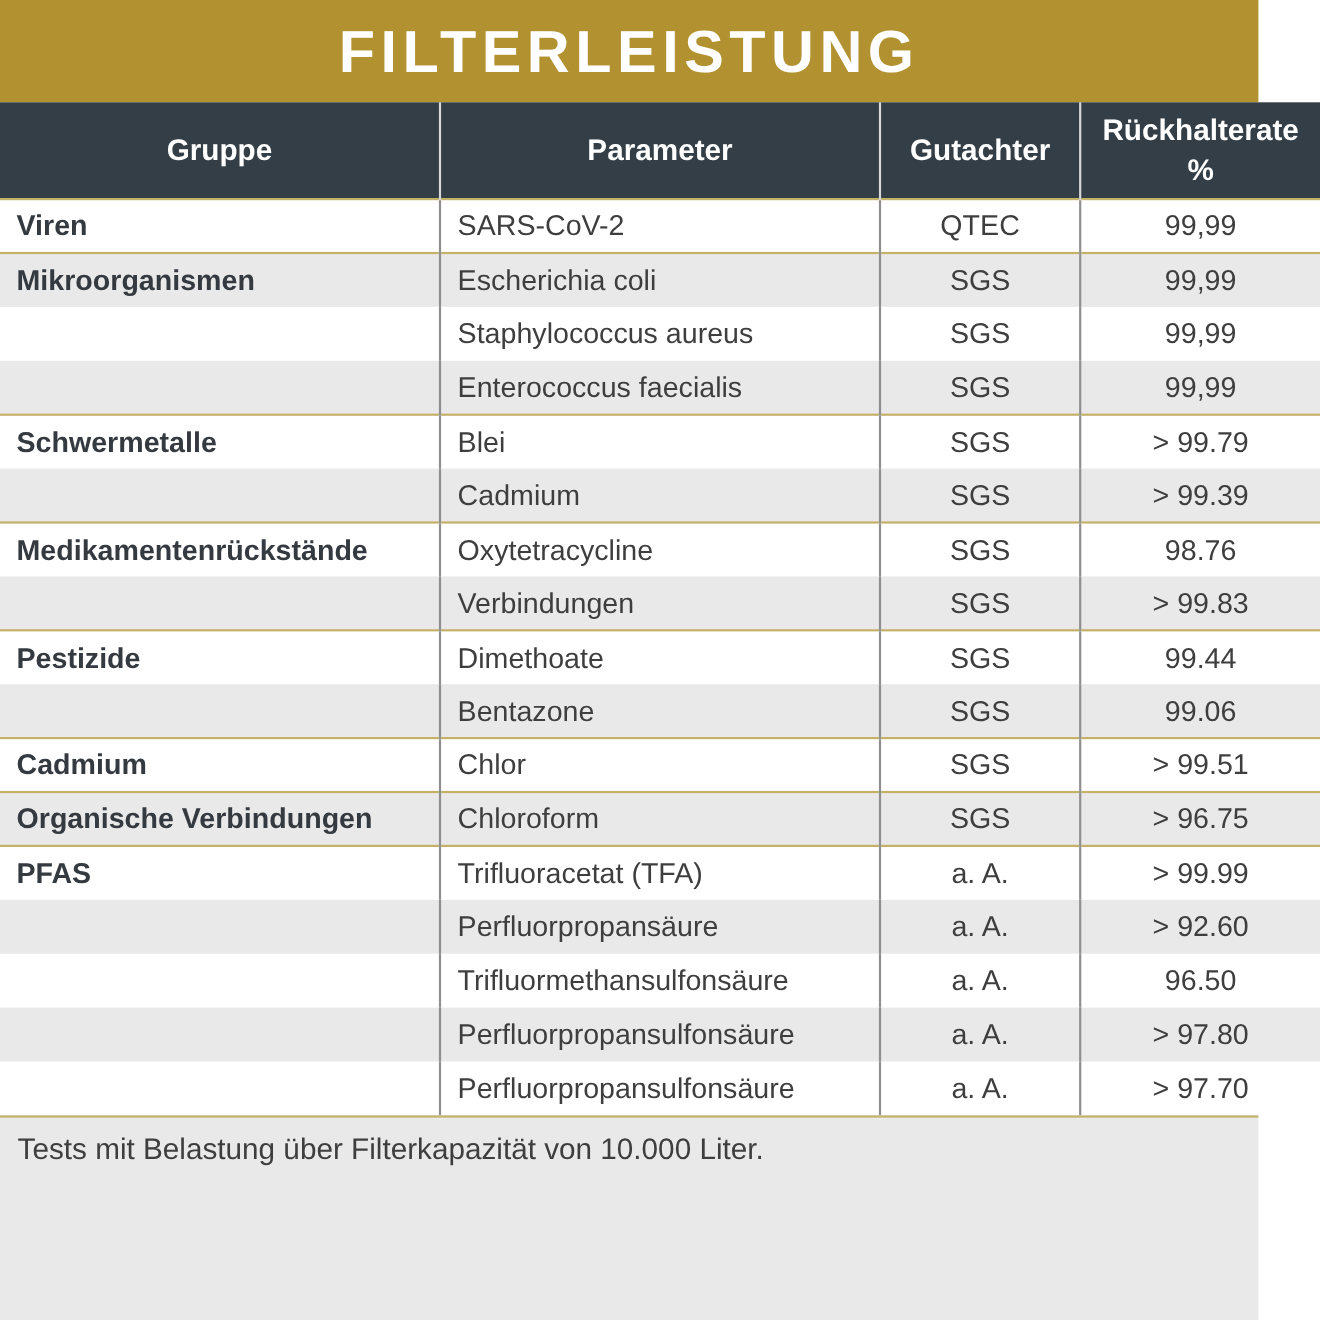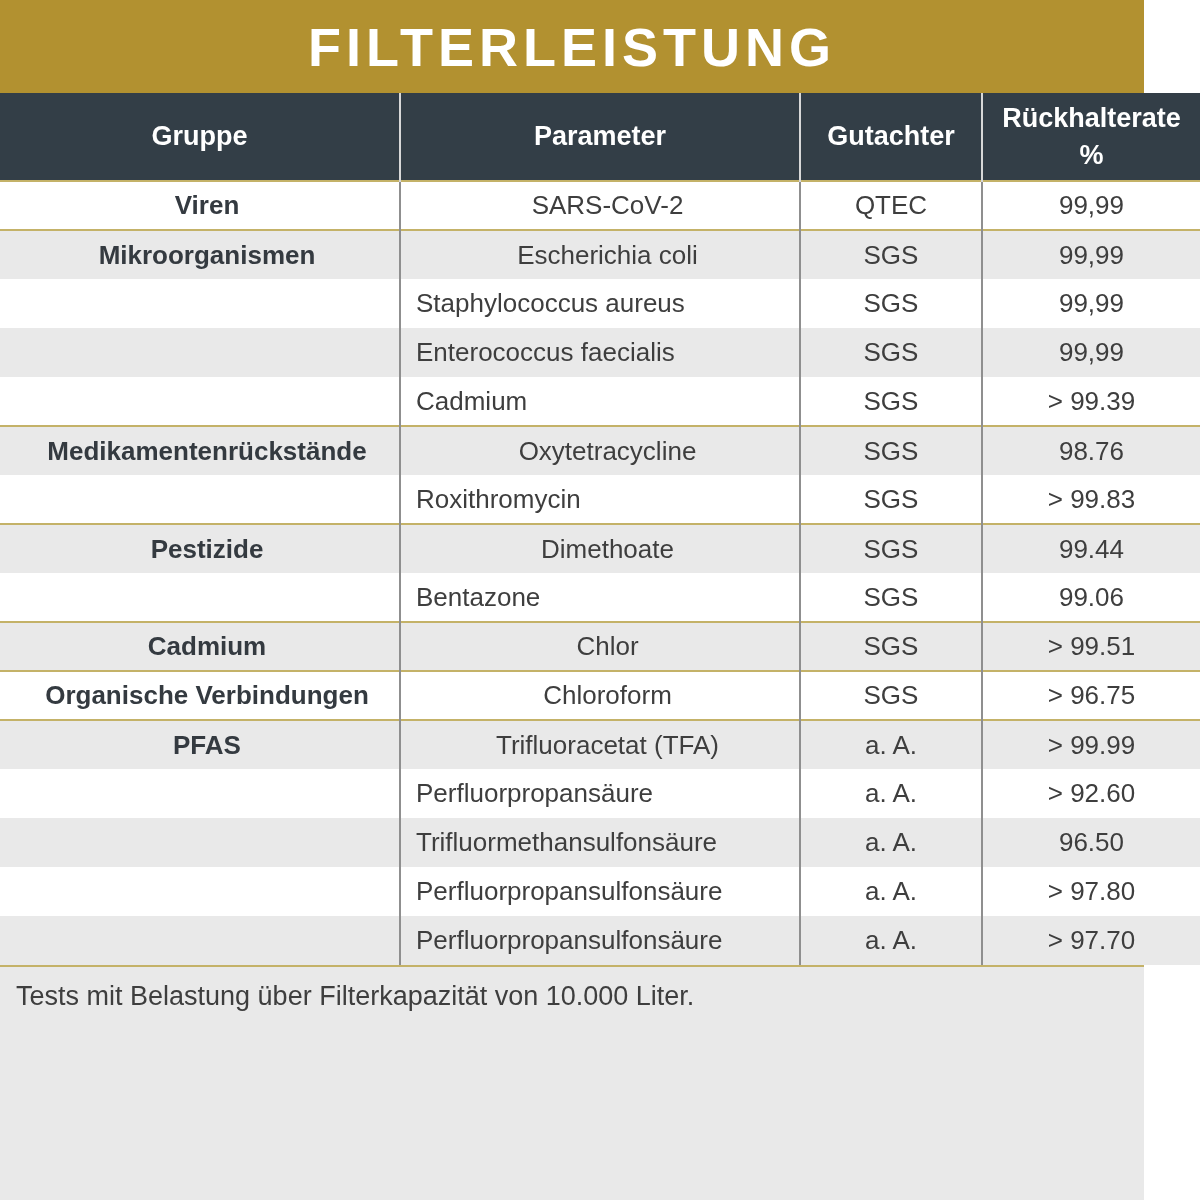--- a/index.html
+++ b/index.html
@@ -60,21 +60,21 @@
   tbody td {
     height: 49px;
     font-size: 26px;
     color: var(--text);
     vertical-align: middle;
     padding: 0;
     background-clip: padding-box;
   }
   tbody td + td { border-left: 2px solid var(--column-divider); }
   tbody tr:nth-child(even) { background: var(--row-alt); }
-  tbody tr.group-start td { border-top: 2px solid var(--group-divider); text-align: center; }
+  tbody tr.group-start td { border-top: 2px solid var(--group-divider); }
   td.cell-gruppe    { font-weight: 700; padding-left: 15px; color: #343A40; }
   td.cell-parameter { padding-left: 15px; }
   td.cell-gutachter, td.cell-rueckhalterate { text-align: center; }
 
   .footnote {
     background: var(--row-alt);
     flex: 1 1 auto;
     border-top: 2px solid var(--group-divider);
     padding: 11px 16px 0 16px;
   }
@@ -130,35 +130,41 @@
           <td class="cell-parameter">Staphylococcus aureus</td>
           <td class="cell-gutachter">SGS</td>
           <td class="cell-rueckhalterate">99,99</td>
         </tr>
         <tr>
           <td class="cell-gruppe"></td>
           <td class="cell-parameter">Enterococcus faecialis</td>
           <td class="cell-gutachter">SGS</td>
           <td class="cell-rueckhalterate">99,99</td>
         </tr>
+        <tr class="group-start">
+          <td class="cell-gruppe">Schwermetalle</td>
+          <td class="cell-parameter">Blei</td>
+          <td class="cell-gutachter">SGS</td>
+          <td class="cell-rueckhalterate">&gt; 99.79</td>
+        </tr>
         <tr>
           <td class="cell-gruppe"></td>
           <td class="cell-parameter">Cadmium</td>
           <td class="cell-gutachter">SGS</td>
           <td class="cell-rueckhalterate">&gt; 99.39</td>
         </tr>
         <tr class="group-start">
           <td class="cell-gruppe">Medikamentenrückstände</td>
           <td class="cell-parameter">Oxytetracycline</td>
           <td class="cell-gutachter">SGS</td>
           <td class="cell-rueckhalterate">98.76</td>
         </tr>
         <tr>
           <td class="cell-gruppe"></td>
-          <td class="cell-parameter">Roxithromycin</td>
+          <td class="cell-parameter">Verbindungen</td>
           <td class="cell-gutachter">SGS</td>
           <td class="cell-rueckhalterate">&gt; 99.83</td>
         </tr>
         <tr class="group-start">
           <td class="cell-gruppe">Pestizide</td>
           <td class="cell-parameter">Dimethoate</td>
           <td class="cell-gutachter">SGS</td>
           <td class="cell-rueckhalterate">99.44</td>
         </tr>
         <tr>

